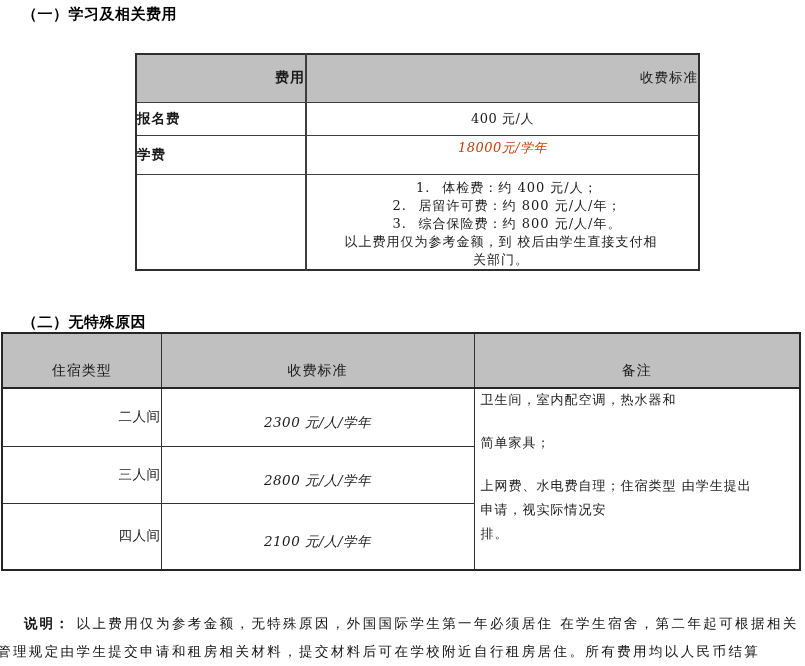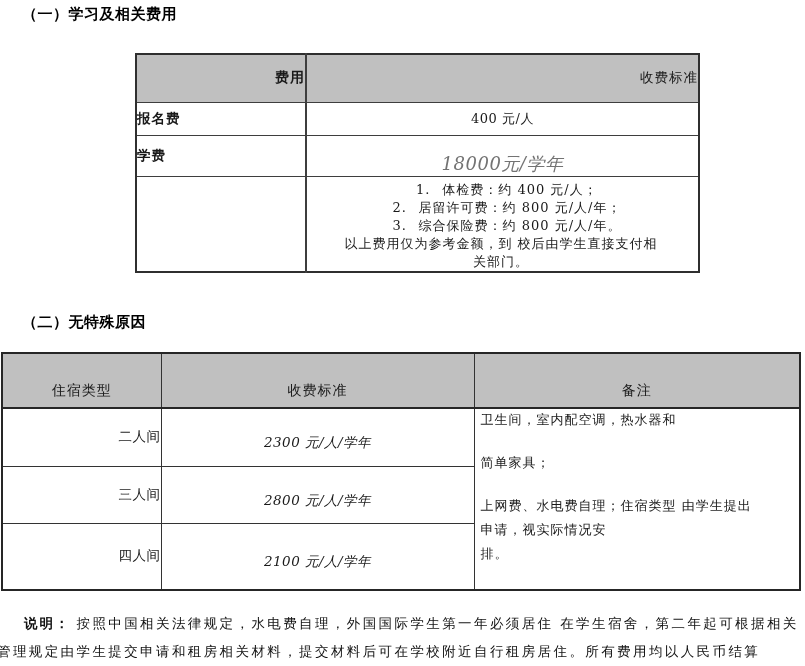--- a/index.html
+++ b/index.html
@@ -14,29 +14,29 @@
   table{border-collapse:collapse;table-layout:fixed;}
   #fee-table{position:absolute;left:135px;top:53px;width:563px;}
   #fee-table td{border:1px solid #3e3e3e;padding:0;font-size:13px;vertical-align:middle;}
   #fee-table{border:2px solid #2f2f2f;}
   #fee-table td.c2{border-left:2px solid #3e3e3e;}
   #fee-table .hdr{background:#c0c0c0;text-align:right;}
   #fee-table .hdr.c1{font-weight:bold;font-size:14px;letter-spacing:1px;}
   #fee-table .hdr.c2{font-size:13.5px;letter-spacing:1px;}
   #fee-table .lbl{font-weight:bold;text-align:left;font-size:13.5px;letter-spacing:1px;}
   #fee-table .val{text-align:center;letter-spacing:0.5px;}
-  #fee-table td.tuition{vertical-align:top;color:#737373;font-style:italic;
-                        padding-top:16px;font-size:18px;}
+  #fee-table td.tuition{vertical-align:top;color:#c2410c;font-style:italic;
+                        padding-top:3px;font-size:13px;}
   #fee-table td.feelist{vertical-align:top;padding:4px 8px 0 5px;line-height:18px;
                         letter-spacing:1px;text-align:center;}
   .li .num{display:inline-block;width:38px;}
   .note{white-space:nowrap;}
 
   
-  #acc-table{position:absolute;left:1px;top:352px;width:674px;border:2px solid #262626;}
+  #acc-table{position:absolute;left:1px;top:332px;width:674px;border:2px solid #262626;}
   #acc-table td{border:1px solid #333;padding:0;font-size:13.5px;vertical-align:middle;}
   #acc-table .hdr{background:#c0c0c0;text-align:center;vertical-align:bottom;
                   padding-bottom:7px;font-size:14px;letter-spacing:1px;}
   #acc-table td.hdr{border-bottom:2px solid #262626;}
   #acc-table .type{text-align:right;padding-left:2px;letter-spacing:0.5px;font-family:Liberation Mono, monospace;}
   #acc-table .val{text-align:center;font-style:italic;padding-top:12px;letter-spacing:0.5px;}
   #acc-table td.remarks{vertical-align:top;padding:4px 6px 0 6px;font-size:13px;
                         letter-spacing:1px;line-height:14px;}
   .rm{margin:0;}
   .rm.gap-big{margin-bottom:29px;}
@@ -122,17 +122,17 @@
       <td class="val">2800 元/人/学年</td>
     </tr>
     <tr style="height:67px">
       <td class="type">四人间</td>
       <td class="val">2100 元/人/学年</td>
     </tr>
   </tbody>
     </table>
 
   <div id="foot1" class="footline">
-    <b>说明：</b><span>按照中国相关法律规定，水电费自理，外国国际学生第一年必须居住 在学生宿舍，第二年起可根据相关</span>
+    <b>说明：</b><span>以上费用仅为参考金额，无特殊原因，外国国际学生第一年必须居住 在学生宿舍，第二年起可根据相关</span>
   </div>
   <div id="foot2" class="footline">管理规定由学生提交申请和租房相关材料，提交材料后可在学校附近自行租房居住。所有费用均以人民币结算</div>
 
 </div>
 
 </body></html>

